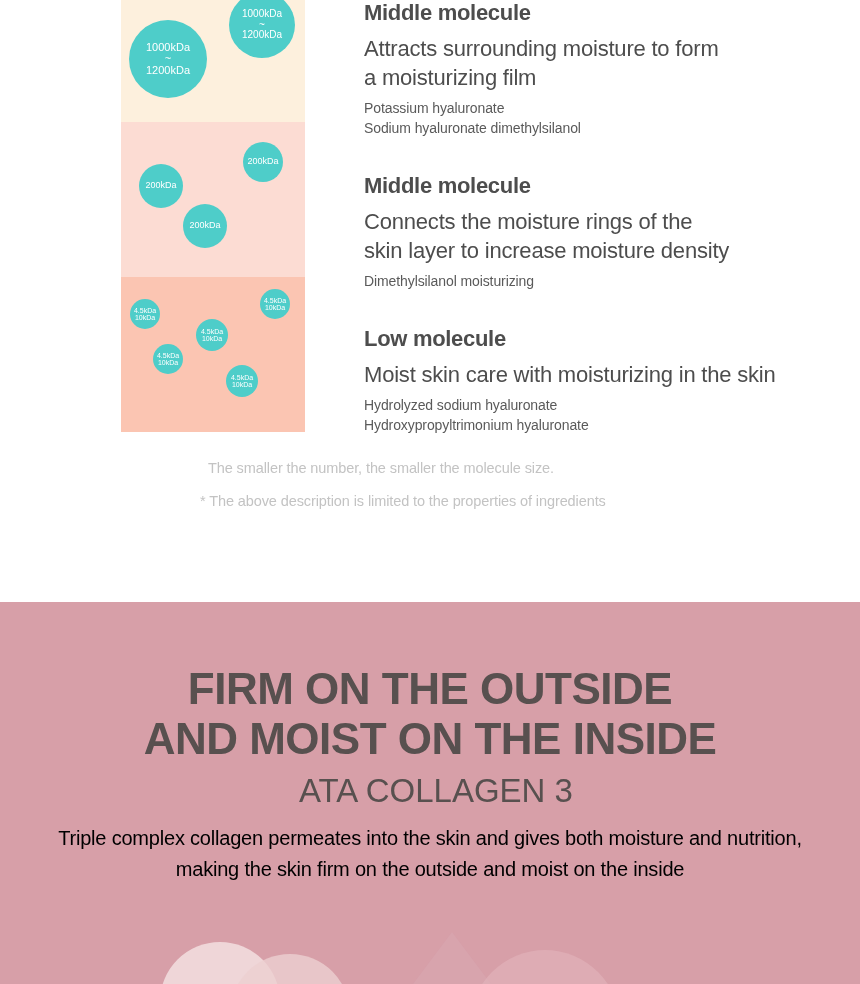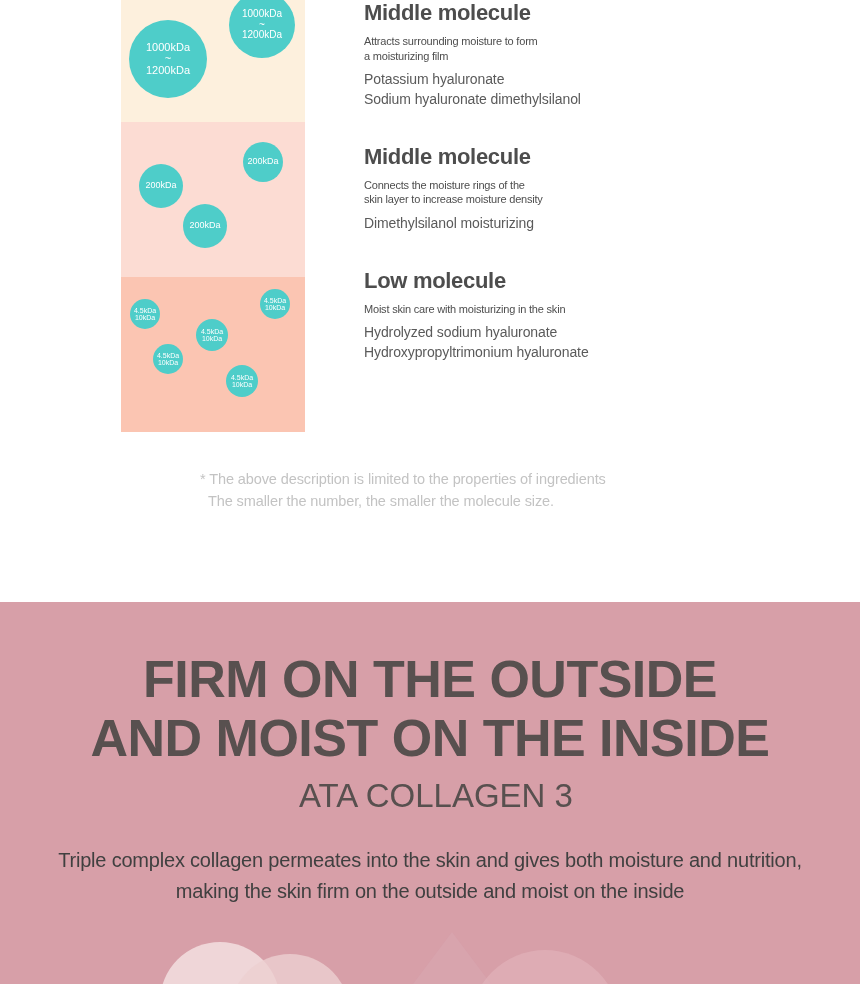--- a/index.html
+++ b/index.html
@@ -62,21 +62,21 @@
 
   .mol-block { margin-bottom: 26px; }
   .mol-title {
     font-size: 22px;
     font-weight: bold;
     color: #4d4d4d;
     letter-spacing: -0.3px;
     margin: 0 0 8px 0;
   }
   .mol-desc {
-    font-size: 11px;
+    font-size: 22px;
     color: #4d4d4d;
     line-height: 1.32;
     margin: 0 0 7px 0;
     letter-spacing: -0.2px;
   }
   .mol-ing {
     font-size: 14px;
     color: #5a5a5a;
     line-height: 1.42;
     margin: 0;
@@ -110,41 +110,41 @@
     overflow: hidden;
   }
   .banner-inner {
     position: relative;
     width: 860px;
     text-align: center;
     z-index: 2;
   }
   .banner-h1 {
     margin: 0;
-    padding-top: 48px;
-    font-size: 52px;
+    padding-top: 62px;
+    font-size: 44px;
     line-height: 1.14;
     font-weight: bold;
     color: #58504f;
     letter-spacing: -0.5px;
   }
   .banner-sub {
     margin: 8px 0 0 0;
     font-size: 33px;
     color: #58504f;
     letter-spacing: 0px;
     font-weight: normal;
     padding-left: 12px;
   }
   .banner-body {
-    margin: 30px auto 0 auto;
+    margin: 13px auto 0 auto;
     width: 790px;
     font-size: 20px;
     line-height: 1.55;
-    color: #404040;
+    color: #000000;
     letter-spacing: -0.2px;
   }
   .banner-deco {
     position: absolute;
     z-index: 1;
     pointer-events: none;
   }
   .deco-circle {
     left: 160px;
     top: 340px;
@@ -223,22 +223,22 @@
 
     <div class="mol-block" style="margin-top:34px;">
       <h3 class="mol-title">Low molecule</h3>
       <p class="mol-desc">Moist skin care with moisturizing in the skin</p>
       <p class="mol-ing">Hydrolyzed sodium hyaluronate<br>Hydroxypropyltrimonium hyaluronate</p>
     </div>
 
   </div>
 
   <div class="footnotes">
+    <p class="footnote indent">The smaller the number, the smaller the molecule size.</p>
     <p class="footnote second">* The above description is limited to the properties of ingredients</p>
-    <p class="footnote indent">The smaller the number, the smaller the molecule size.</p>
   </div>
 
 </div>
 
 <div id="banner">
   <div class="banner-deco deco-circle"></div>
   <div class="banner-deco deco-circle2"></div>
   <div class="banner-deco deco-tri"></div>
   <div class="banner-deco deco-arc"></div>
 

